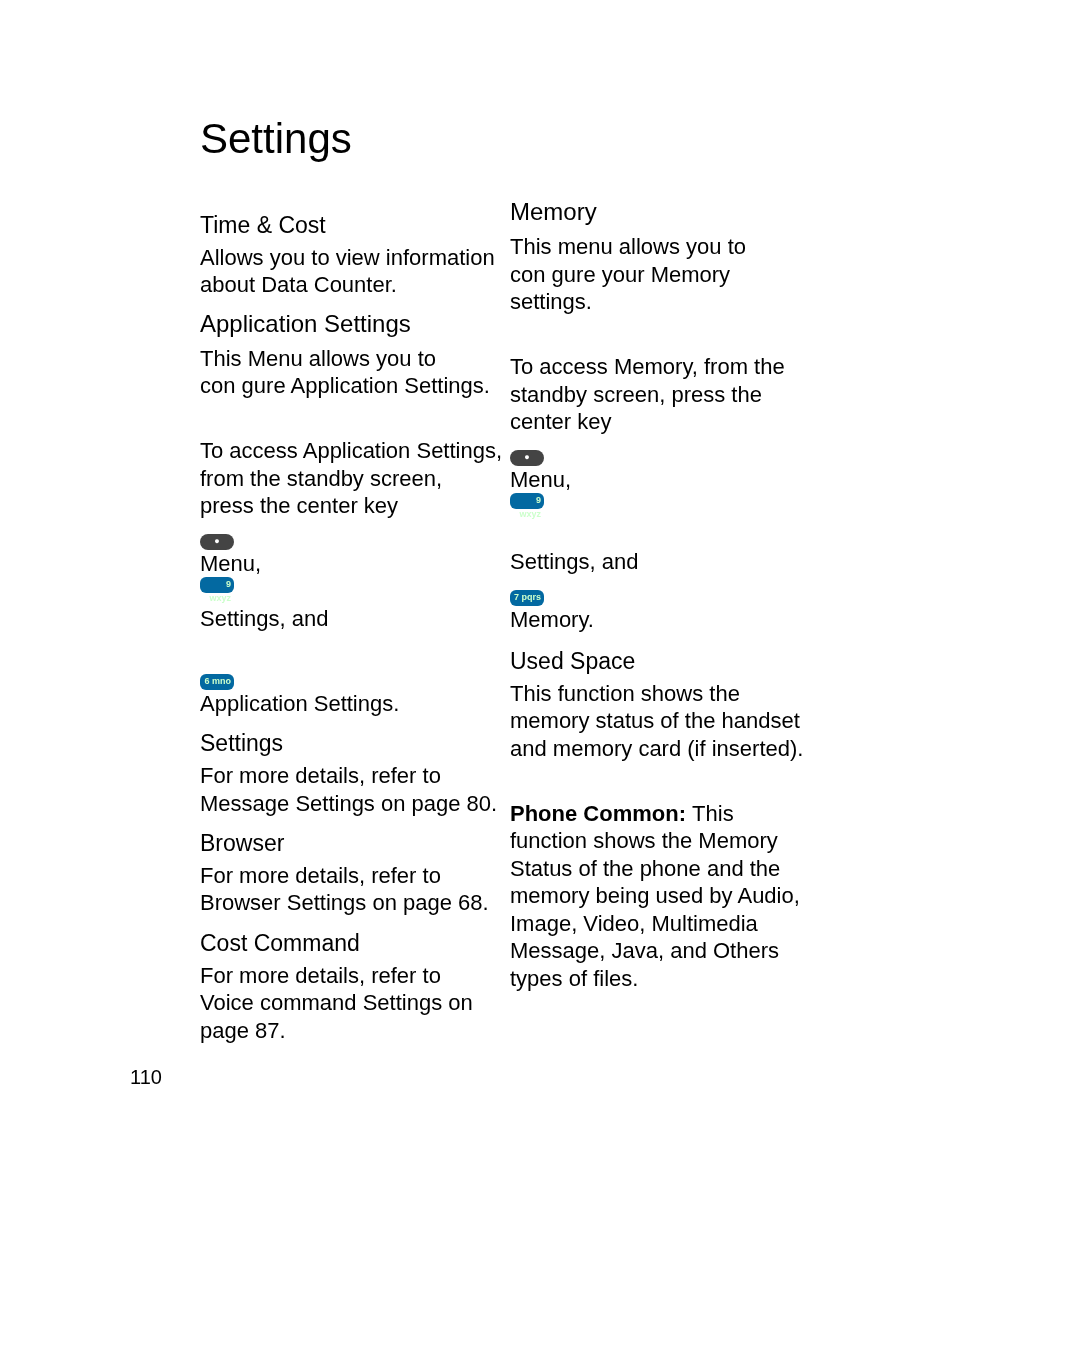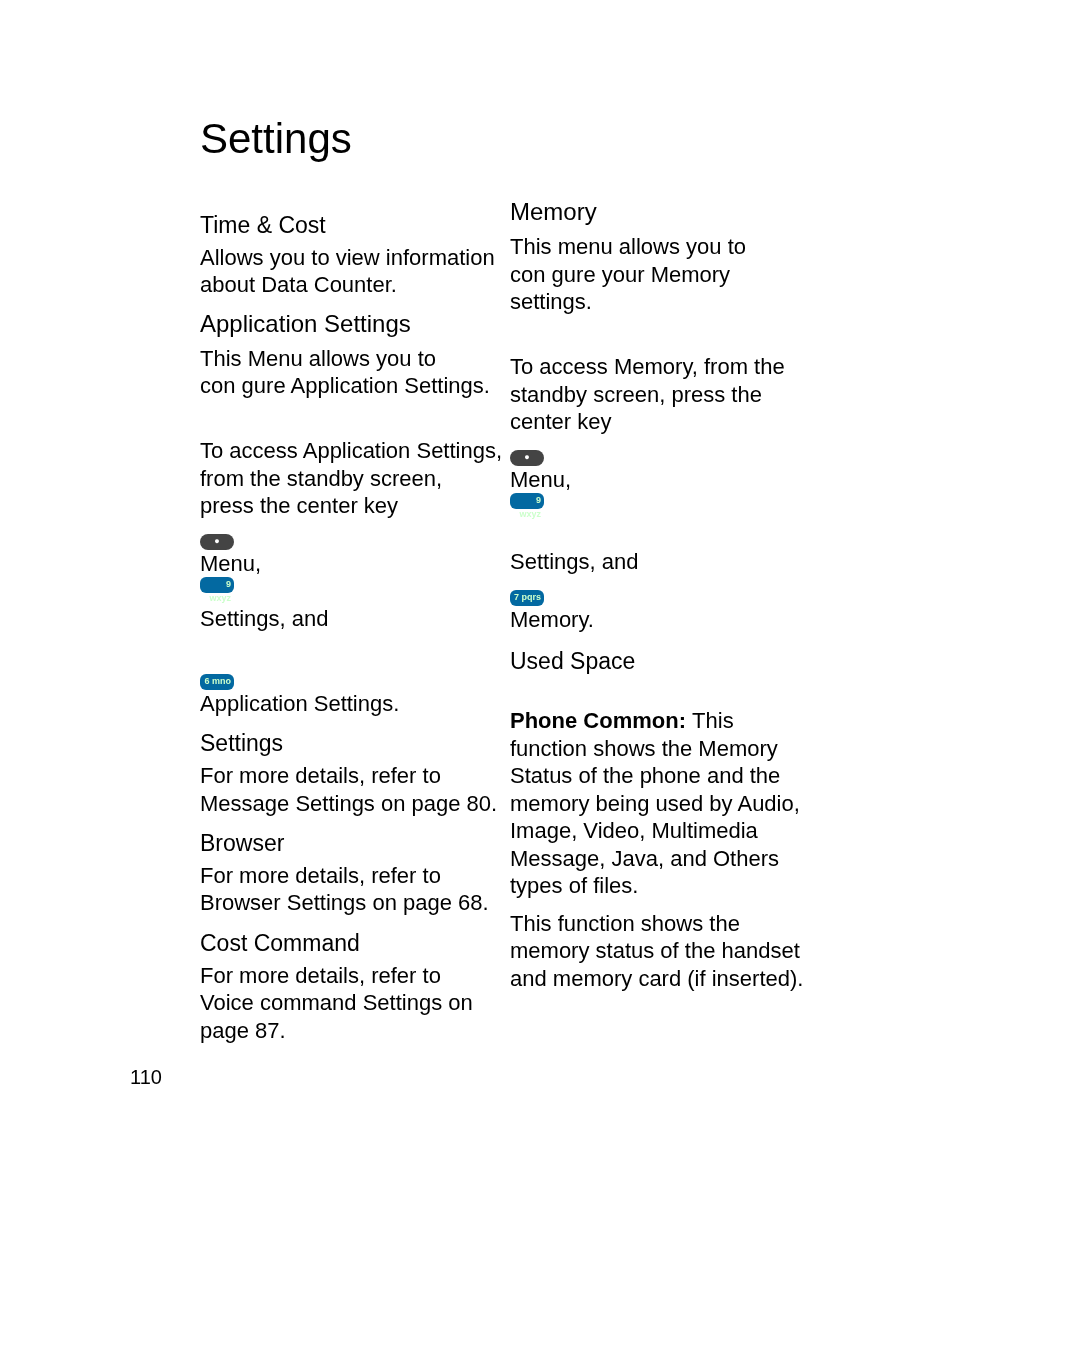--- a/index.html
+++ b/index.html
@@ -136,31 +136,31 @@
 center key</span>
         <span class="key key-oval">●</span>
         <span> Menu,</span>
         <span class="key key-num">9 wxyz</span><br>
         <span> Settings, and</span>
         <span class="key key-num">7 pqrs</span>
         <span> Memory.</span>
       </p>
 
       <h3 class="sub">Used Space</h3>
+      <p class="body">This function shows the
+memory status of the handset
+and memory card (if inserted).</p>
+
       <p class="body">
         <b>Phone Common: </b><span>This
 function shows the Memory
 Status of the phone and the
 memory being used by Audio,
 Image, Video, Multimedia
 Message, Java, and Others
 types of files.</span>
       </p>
-
-      <p class="body">This function shows the
-memory status of the handset
-and memory card (if inserted).</p>
     </div>
 
   </div>
 
   <div class="page-number">110</div>
 </div>
 
 </body></html>

